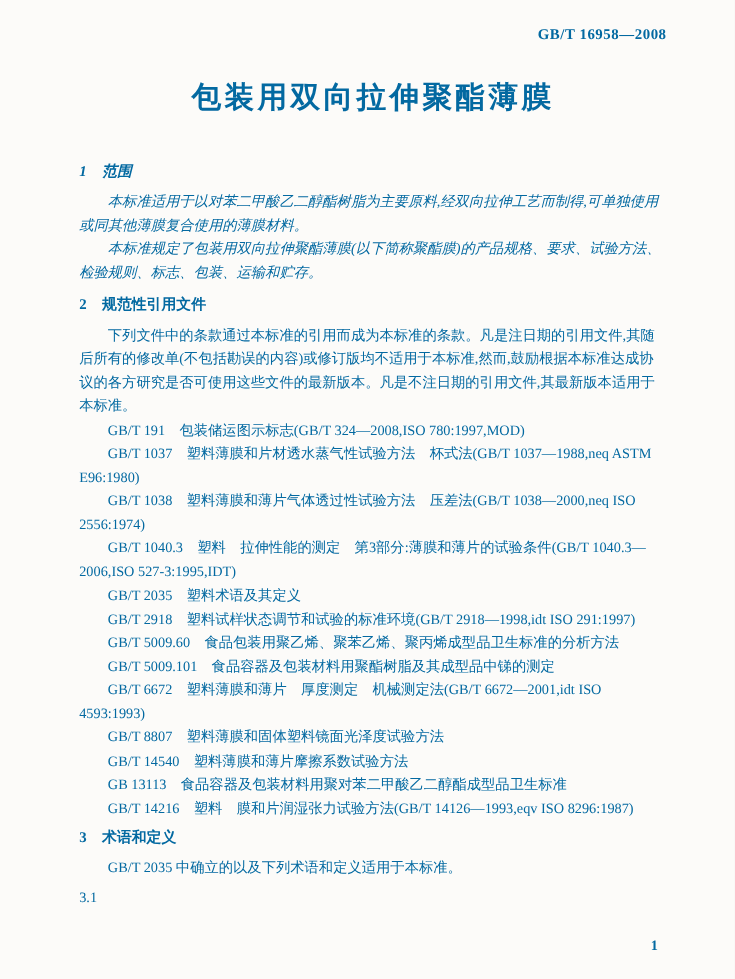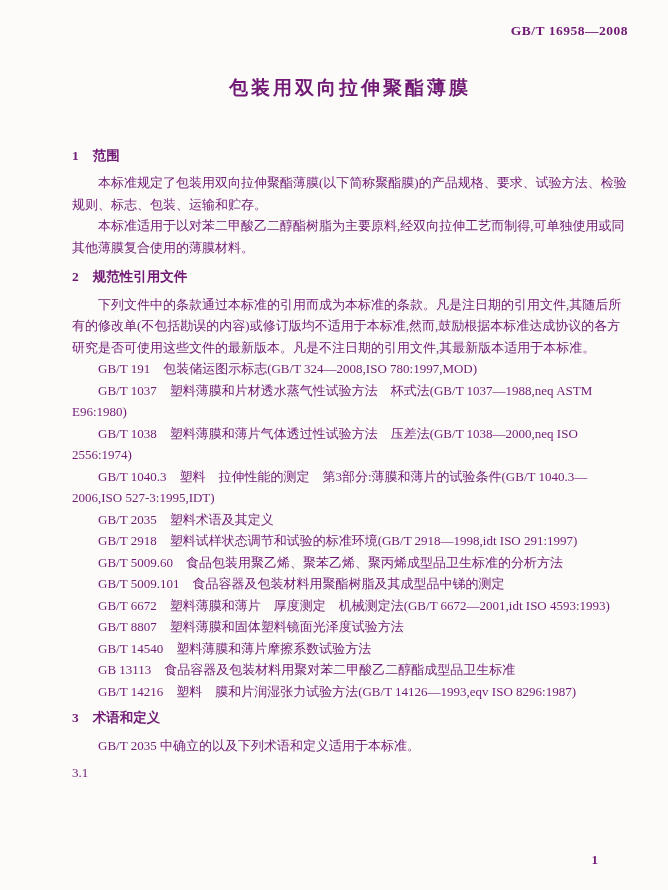--- a/index.html
+++ b/index.html
@@ -6,50 +6,50 @@
     margin: 0;
     padding: 0;
     background: #f4f3f0;
   }
   .page {
     position: relative;
     width: 668px;
     height: 890px;
     box-sizing: border-box;
     background: #fcfbf9;
-    color: #701a75;
+    color: #0369a1;
     font-family: "Liberation Serif", "DejaVu Serif", serif;
     font-size: 13px;
     line-height: 21.5px;
-    padding: 20px 40px 0 72px;
+    padding: 20px 62px 0 72px;
     overflow: hidden;
   }
   .std-number {
     text-align: right;
     font-weight: bold;
     font-size: 13.5px;
     letter-spacing: 0.5px;
     font-family: "Liberation Serif", "DejaVu Serif", serif;
   }
   .doc-title {
     margin: 33px 0 0 0;
     text-align: center;
-    font-size: 19px;
+    font-size: 27px;
     font-weight: bold;
     letter-spacing: 3px;
     line-height: 26px;
   }
   .sec-heading {
     margin: 0;
     font-size: 13.5px;
     font-weight: bold;
     line-height: 21.5px;
   }
   .sec-heading .sec-num { margin-right: 14px; }
-  .sec1 { margin-top: 44px; }
+  .sec1 { margin-top: 44px; font-style: italic; }
   .sec2 { margin-top: 8px; }
   .sec3 { margin-top: 5px; }
   .sec-body { margin-top: 6px; }
   p.para {
     margin: 0;
     text-indent: 2em;
   }
   p.ref {
     margin: 0;
     text-indent: 2em;
@@ -74,22 +74,22 @@
 
   <div class="std-number">GB/T 16958—2008</div>
 
   <h1 class="doc-title">包装用双向拉伸聚酯薄膜</h1>
 
   <div class="sec1">
     <h2 class="sec-heading">
       <span class="sec-num">1</span><span>范围</span>
     </h2>
     <div class="sec-body">
+      <p class="para">本标准适用于以对苯二甲酸乙二醇酯树脂为主要原料,经双向拉伸工艺而制得,可单独使用或同其他薄膜复合使用的薄膜材料。</p>
       <p class="para">本标准规定了包装用双向拉伸聚酯薄膜(以下简称聚酯膜)的产品规格、要求、试验方法、检验规则、标志、包装、运输和贮存。</p>
-      <p class="para">本标准适用于以对苯二甲酸乙二醇酯树脂为主要原料,经双向拉伸工艺而制得,可单独使用或同其他薄膜复合使用的薄膜材料。</p>
     </div>
   </div>
 
   <div class="sec2">
     <h2 class="sec-heading">
       <span class="sec-num">2</span><span>规范性引用文件</span>
     </h2>
     <div class="sec-body">
       <p class="para">下列文件中的条款通过本标准的引用而成为本标准的条款。凡是注日期的引用文件,其随后所有的修改单(不包括勘误的内容)或修订版均不适用于本标准,然而,鼓励根据本标准达成协议的各方研究是否可使用这些文件的最新版本。凡是不注日期的引用文件,其最新版本适用于本标准。</p>
       <p class="ref">GB/T 191　包装储运图示标志(GB/T 324—2008,ISO 780:1997,MOD)</p>

